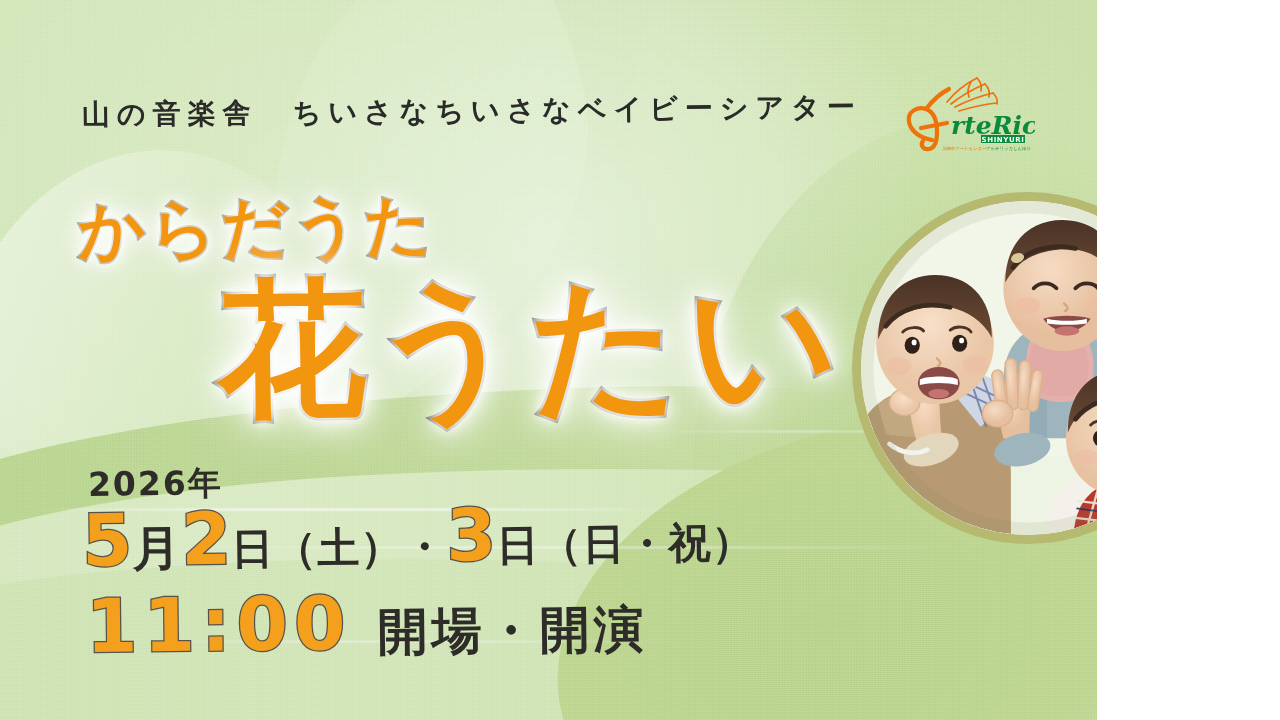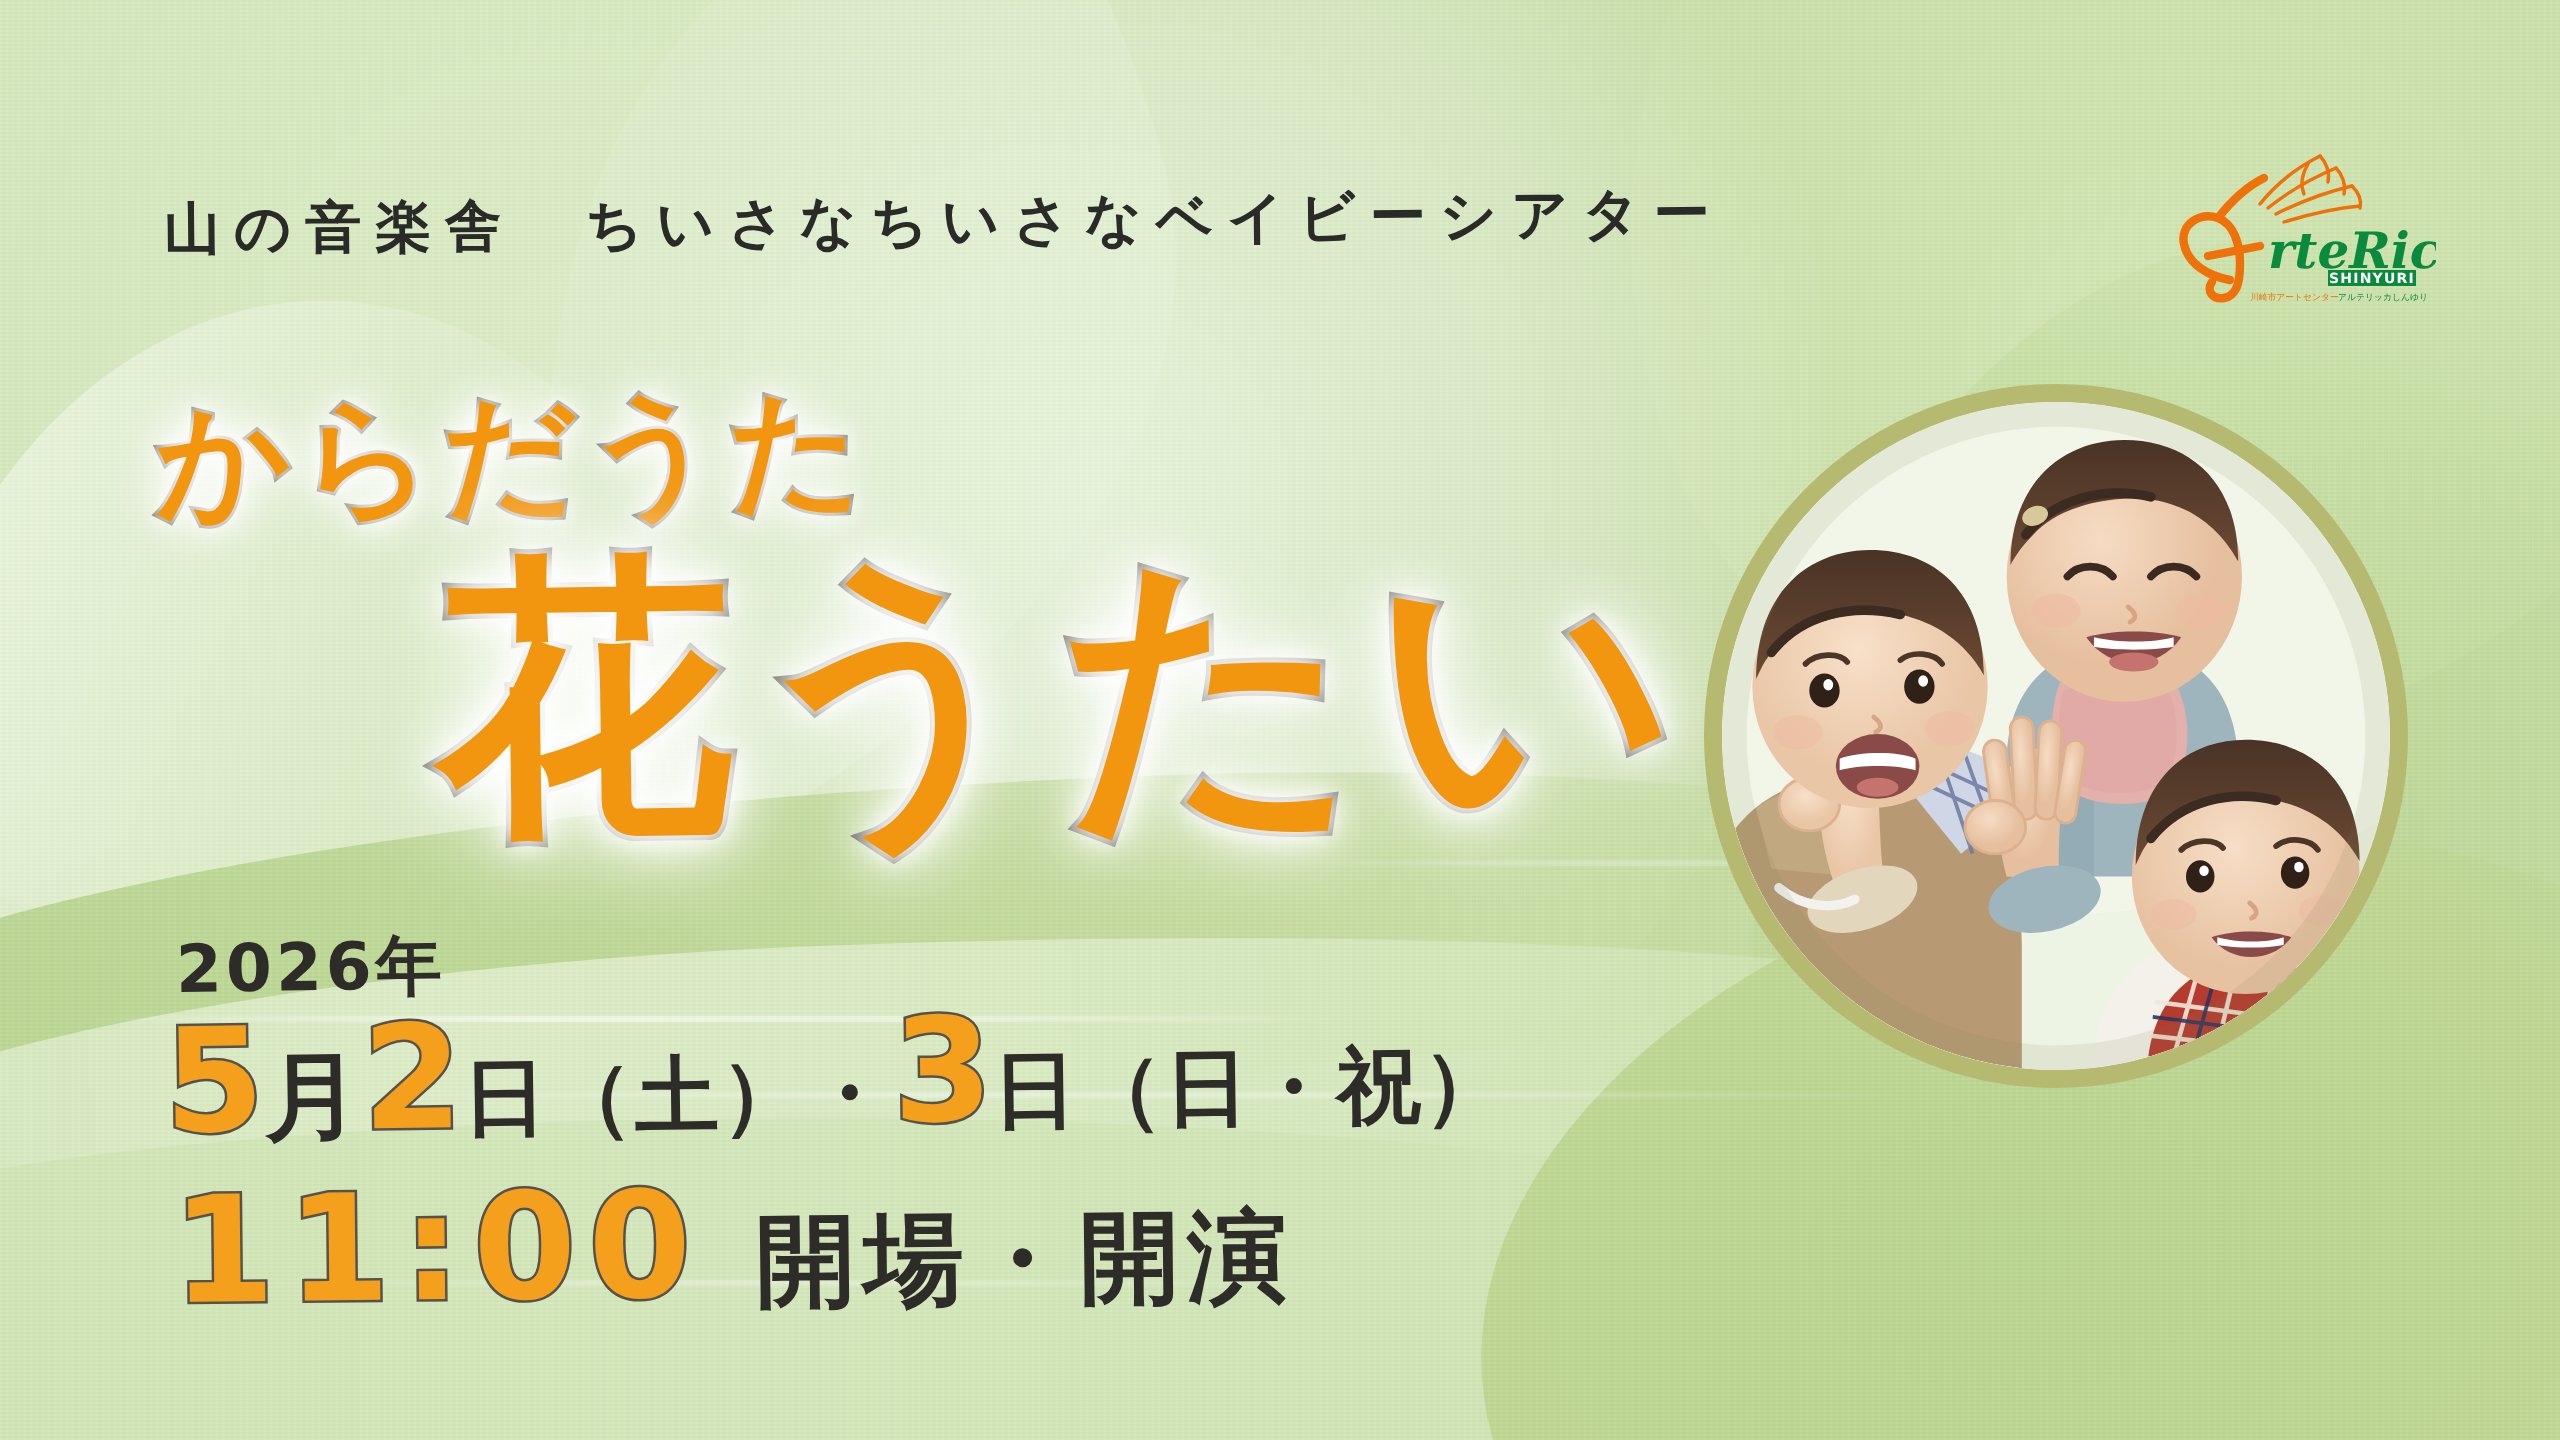--- a/index.html
+++ b/index.html
@@ -7,21 +7,21 @@
 
   html, body {
     width: 1280px;
     height: 720px;
     overflow: hidden;
     font-family: "DejaVu Sans", "Liberation Sans", sans-serif;
   }
 
   .poster {
     position: relative;
-    width: 1280px;
+    width: 1097px;
     height: 720px;
     overflow: hidden;
     background: #c9dfae;
   }
 
   
   .bg-base {
     position: absolute;
     inset: 0;
     background:

